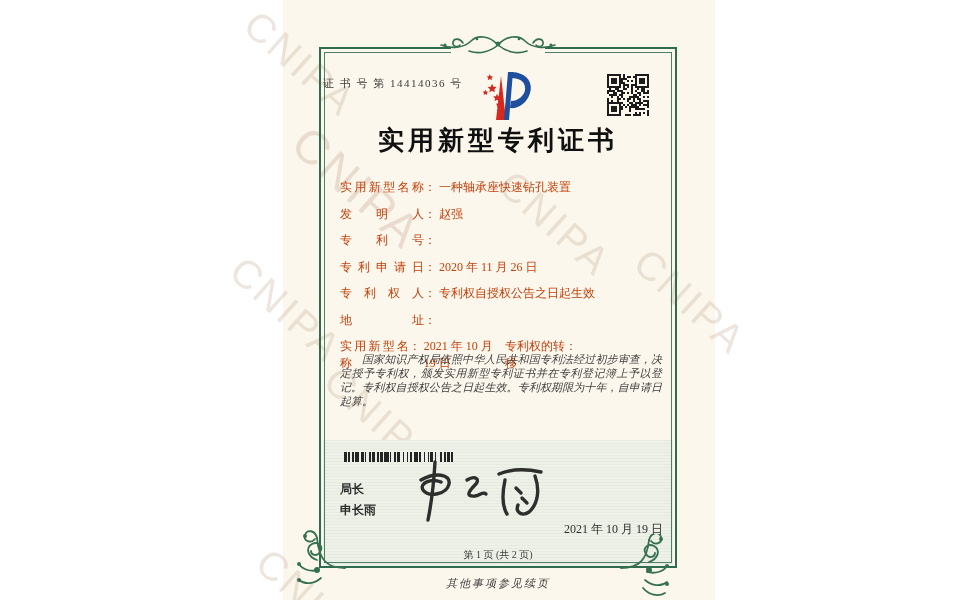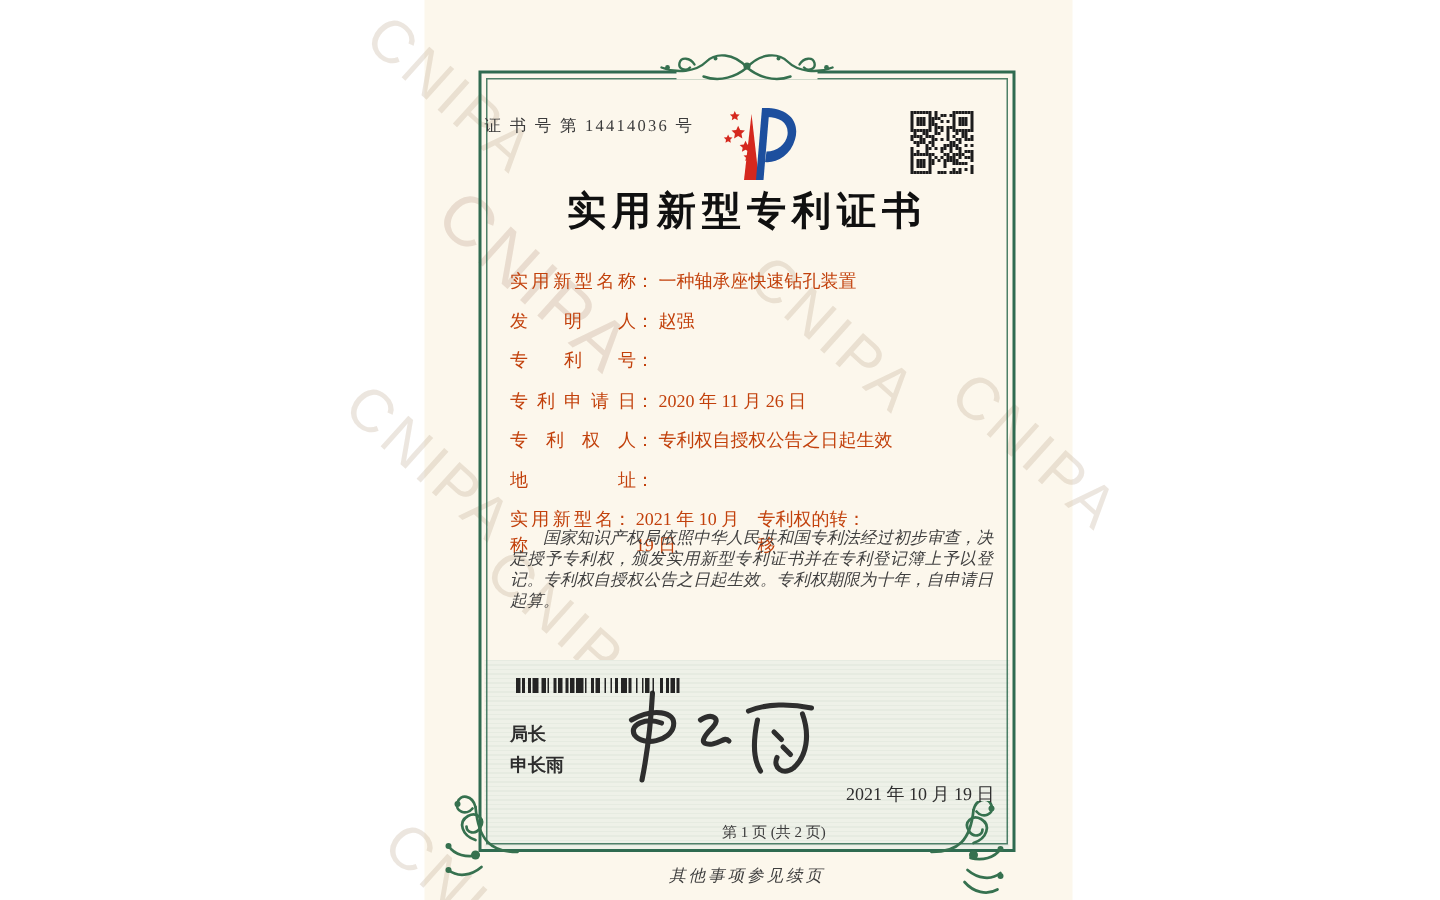--- a/index.html
+++ b/index.html
@@ -40,21 +40,21 @@
   .paras p{margin:0 0 5px 0;text-indent:2em;}
   .barcode{position:absolute;left:61px;top:452px;width:112px;height:10px;display:flex;}
   .barcode i{display:block;height:100%;}
   .barcode i.b{background:#242424;}
   .director{position:absolute;left:57px;top:479px;font-family:"Liberation Sans",sans-serif;
             font-size:12px;color:#2d2d2d;font-weight:bold;line-height:21px;}
   .sig{position:absolute;left:118px;top:452px;width:160px;height:85px;}
   .issue-date{position:absolute;left:200px;top:521px;width:180px;text-align:right;
               font-size:12px;color:#2e2e2e;}
   .pagenum{position:absolute;left:36px;top:548px;width:358px;text-align:center;
-           font-size:10px;color:#3c3c3c;padding-left:18px;}
+           font-size:10px;color:#3c3c3c;}
   .contnote{position:absolute;left:36px;top:576px;width:358px;text-align:center;font-size:11px;
             color:#3f3f3f;font-style:italic;letter-spacing:2px;}
 </style>
 </head>
 <body>
 
 <div class="stage">
   <div class="paper">
 
     <div class="wm" style="left:-18px;top:2px">CNIPA</div>

